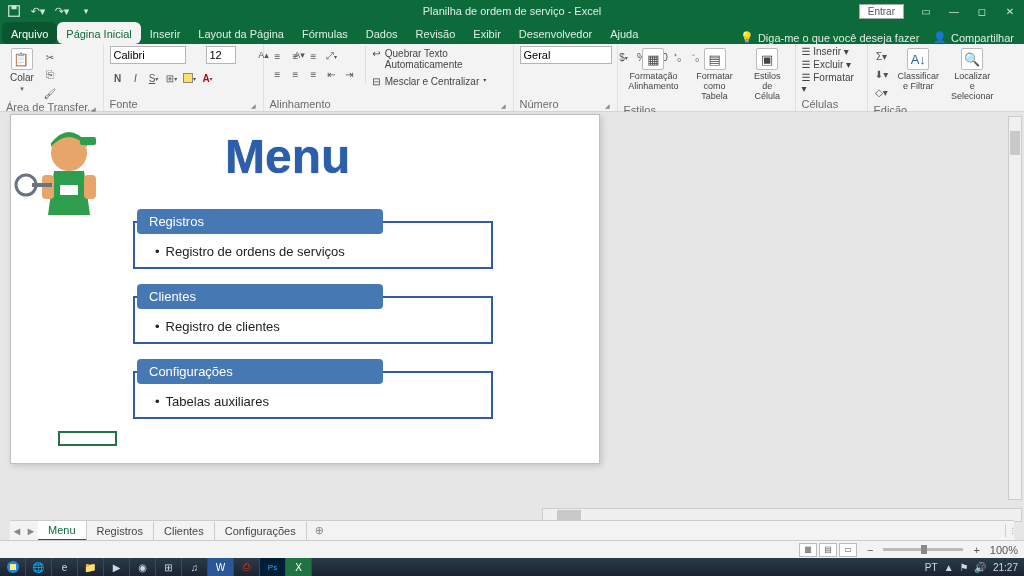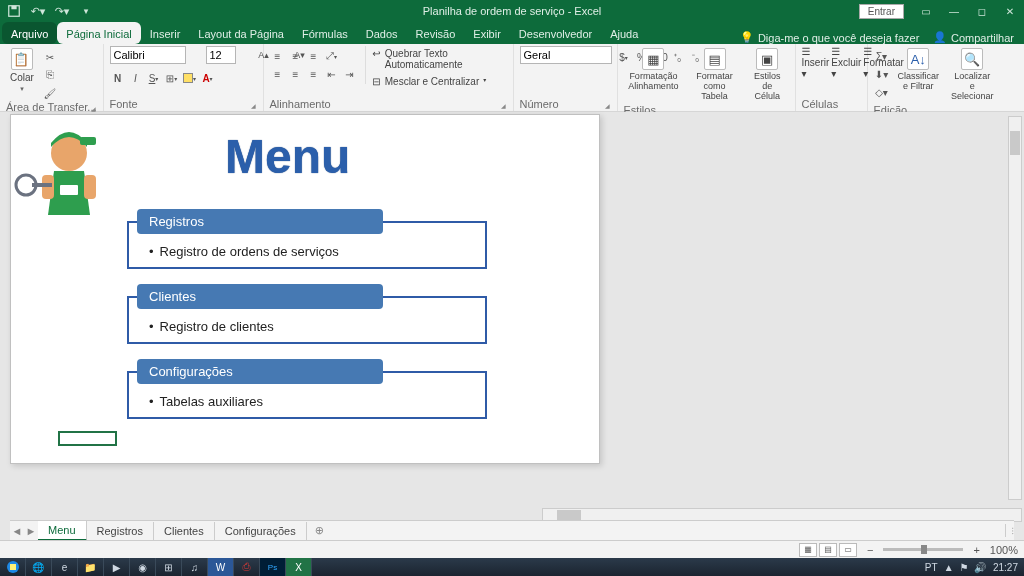--- a/index.html
+++ b/index.html
@@ -47,21 +47,21 @@
   .canvas-wrap { position: absolute; top: 112px; left: 0; right: 0; bottom: 50px; background: #e6e6e6; }
   .sheet { position: absolute; left: 10px; top: 2px; width: 590px; height: 350px; background: #fff; border: 1px solid #c0c0c0; box-shadow: 2px 2px 6px rgba(0,0,0,0.15); }
   .vscroll { position: absolute; right: 2px; top: 4px; bottom: 26px; width: 14px; background: #f0f0f0; border: 1px solid #ccc; }
   .vscroll .thumb { position: absolute; left: 1px; right: 1px; top: 14px; height: 24px; background: #c9c9c9; }
   .hscroll-wrap { position: absolute; right: 2px; bottom: 4px; height: 14px; width: 480px; background: #f0f0f0; border: 1px solid #ccc; }
   .hscroll-wrap .thumb { position: absolute; top: 1px; bottom: 1px; left: 14px; width: 24px; background: #c9c9c9; }
 
   .mechanic { position: absolute; left: 3px; top: 10px; width: 100px; height: 100px; }
   .menu-title { position: absolute; left: 214px; top: 14px; font-size: 48px; font-weight: 700; color: #2b5fab; font-family: "Segoe UI", sans-serif; text-shadow: 0 0 1px #1b3f74; }
   .section-hdr { position: absolute; background: #4679b3; color: #fff; font-size: 13px; border-radius: 4px; padding: 5px 12px; width: 246px; left: 126px; z-index: 2; }
-  .section-box { position: absolute; border: 2px solid #2f5ba7; left: 116px; width: 360px; height: 48px; display: flex; align-items: flex-end; padding: 0 20px 8px; font-size: 13px; color: #222; cursor: pointer; }
+  .section-box { position: absolute; border: 2px solid #2f5ba7; left: 122px; width: 360px; height: 48px; display: flex; align-items: flex-end; padding: 0 20px 8px; font-size: 13px; color: #222; cursor: pointer; }
   .bullet::before { content: "•"; margin-right: 6px; }
 
   .active-cell { position: absolute; left: 47px; top: 316px; width: 59px; height: 15px; border: 2px solid #217346; background: #fff; }
 
   
   .sheettabs { position: absolute; left: 10px; bottom: 36px; right: 10px; height: 20px; background: #f3f3f3; display: flex; align-items: center; border-top: 1px solid #ccc; font-size: 11px; }
   .nav-arrow { width: 14px; height: 14px; display: flex; align-items: center; justify-content: center; color: #888; cursor: pointer; padding: 0 6px; }
   .sheettab { padding: 3px 10px; border-right: 1px solid #ccc; background: #f3f3f3; color: #444; cursor: pointer; }
   .sheettab.active { background: #fff; border-bottom: 2px solid #0d6b3b; color: #0d6b3b; }
   .newtab { padding: 0 8px; color: #888; cursor: pointer; }
@@ -239,21 +239,21 @@
       </div>
       <div class="big-btn">
         <div class="bicon">▣</div>
         <span style="font-size:9px;text-align:center;line-height:1.1">Estilos de Célula</span>
       </div>
     </div>
     <div class="rgroup-label noexp">Estilos</div>
   </div>
 
   <div class="rgroup" style="width:72px">
-    <div class="rgroup-content" style="flex-direction:row;font-size:10px;color:#444;gap:2px">
+    <div class="rgroup-content" style="flex-direction:column;font-size:10px;color:#444;gap:2px">
       <div style="cursor:pointer">☰ <span>Inserir</span> ▾</div>
       <div style="cursor:pointer">☰ <span>Excluir</span> ▾</div>
       <div style="cursor:pointer">☰ <span>Formatar</span> ▾</div>
     </div>
     <div class="rgroup-label noexp">Células</div>
   </div>
 
   <div class="rgroup" style="width:128px;border-right:none">
     <div class="rgroup-content">
       <div class="stack" style="font-size:10px;color:#444;padding-top:2px">

